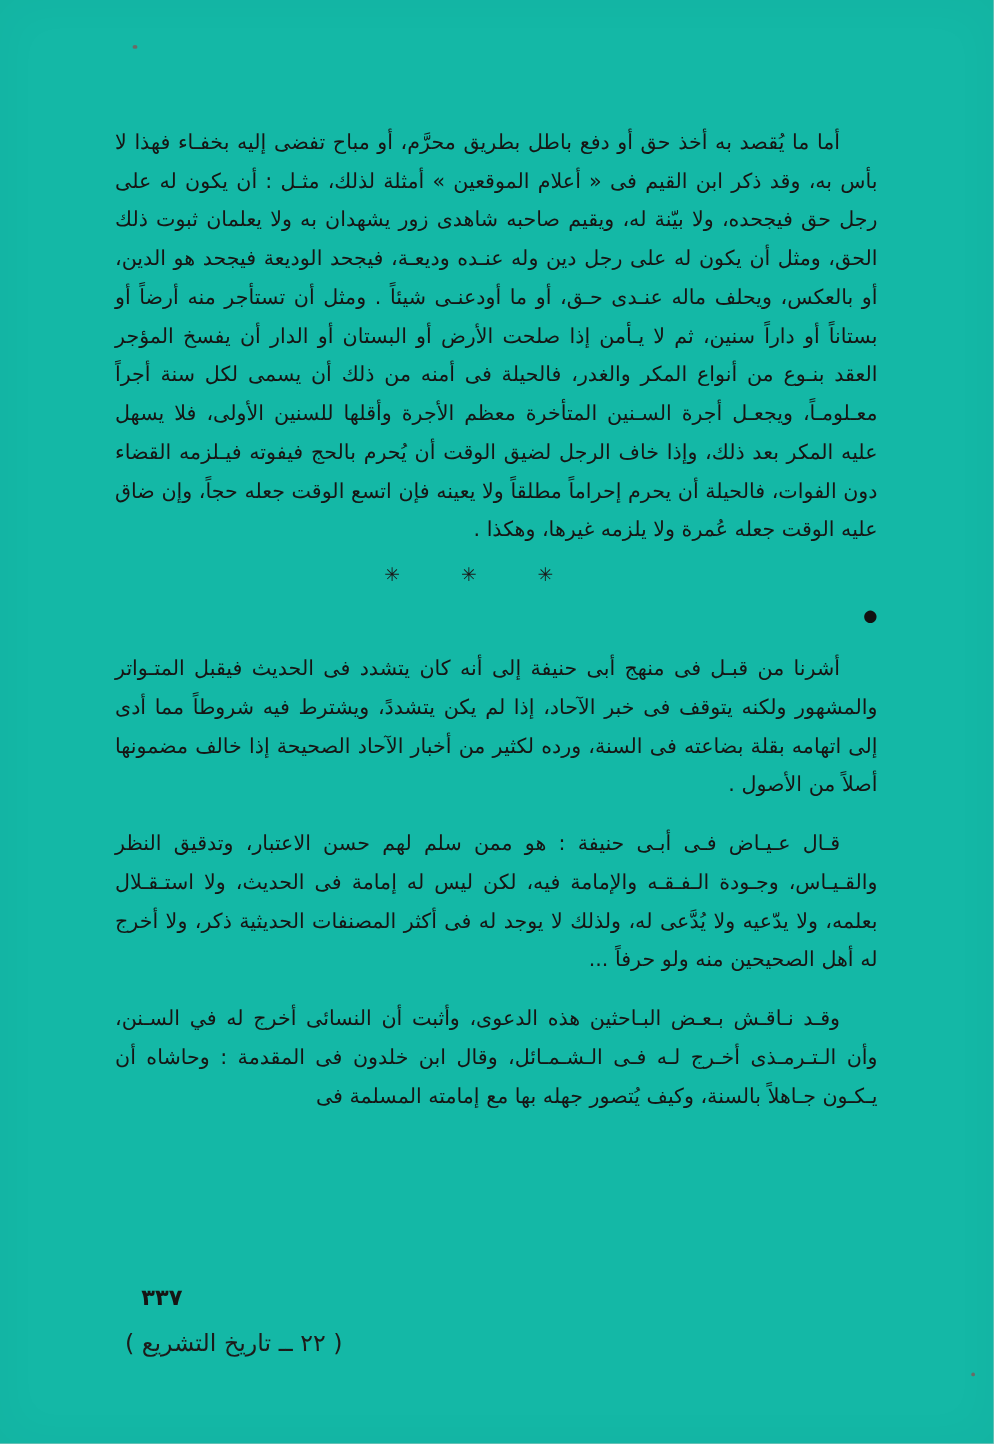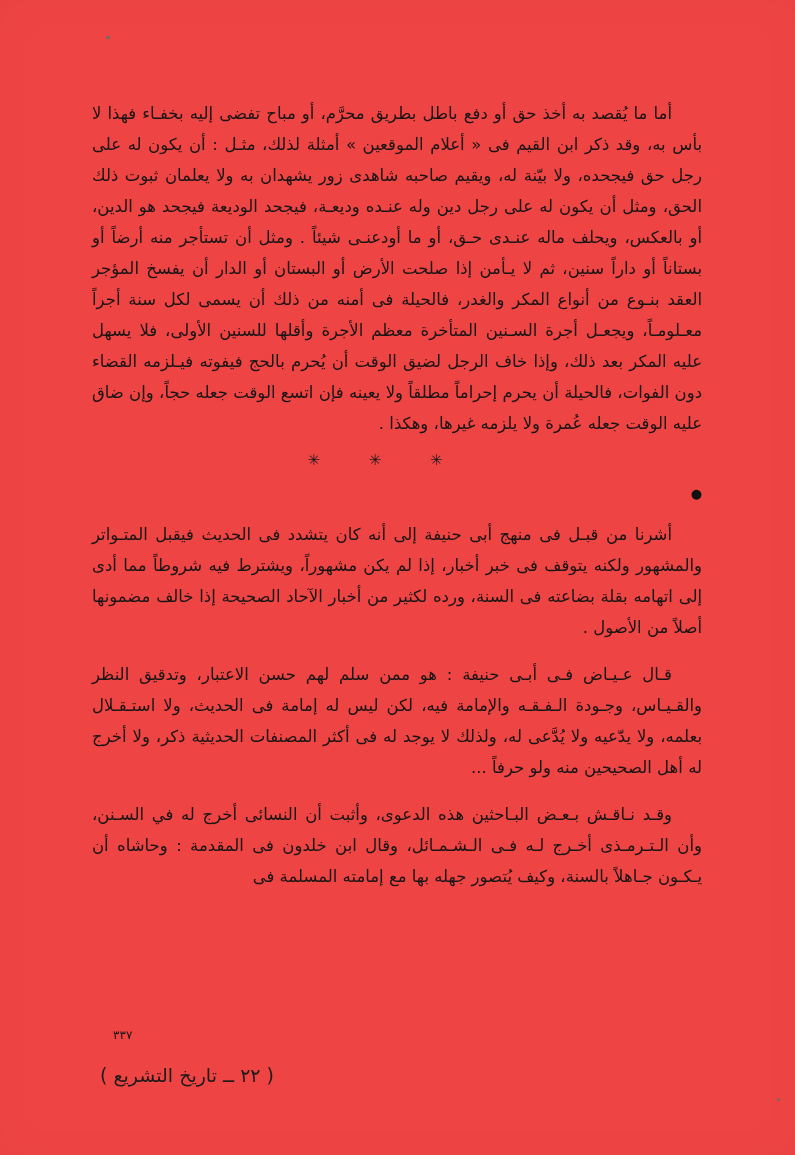--- a/index.html
+++ b/index.html
@@ -5,21 +5,21 @@
   html, body {
     margin: 0;
     padding: 0;
     background: #d8d6d1;
   }
   .page {
     position: relative;
     width: 795px;
     height: 1155px;
     margin: 0 auto;
-    background: #ef4444;
+    background: #14b8a6;
     overflow: hidden;
     box-shadow: inset 0 0 40px rgba(0,0,0,0.03);
   }
   .text-block {
     position: absolute;
     top: 98px;
     right: 93px;
     width: 610px;
     direction: rtl;
     text-align: justify;
@@ -56,22 +56,22 @@
   .heading .bullet {
     font-size: 13px;
     position: relative;
     top: -2px;
   }
   .page-number {
     position: absolute;
     left: 113px;
     top: 1028px;
     font-family: "DejaVu Sans", sans-serif;
-    font-size: 12px;
-    font-weight: normal;
+    font-size: 18px;
+    font-weight: bold;
     color: #161514;
     direction: rtl;
   }
   .imprint {
     position: absolute;
     left: 100px;
     top: 1064px;
     font-family: "DejaVu Sans", sans-serif;
     font-size: 19px;
     color: #1c1b1a;
@@ -96,21 +96,21 @@
   <div class="text-block">
 
     <p class="para">أما ما يُقصد به أخذ حق أو دفع باطل بطريق محرَّم، أو مباح تفضى إليه بخفـاء فهذا لا بأس به، وقد ذكر ابن القيم فى « أعلام الموقعين » أمثلة لذلك، مثـل : أن يكون له على رجل حق فيجحده، ولا بيّنة له، ويقيم صاحبه شاهدى زور يشهدان به ولا يعلمان ثبوت ذلك الحق، ومثل أن يكون له على رجل دين وله عنـده وديعـة، فيجحد الوديعة فيجحد هو الدين، أو بالعكس، ويحلف ماله عنـدى حـق، أو ما أودعنـى شيئاً . ومثل أن تستأجر منه أرضاً أو بستاناً أو داراً سنين، ثم لا يـأمن إذا صلحت الأرض أو البستان أو الدار أن يفسخ المؤجر العقد بنـوع من أنواع المكر والغدر، فالحيلة فى أمنه من ذلك أن يسمى لكل سنة أجراً معـلومـاً، ويجعـل أجرة السـنين المتأخرة معظم الأجرة وأقلها للسنين الأولى، فلا يسهل عليه المكر بعد ذلك، وإذا خاف الرجل لضيق الوقت أن يُحرم بالحج فيفوته فيـلزمه القضاء دون الفوات، فالحيلة أن يحرم إحراماً مطلقاً ولا يعينه فإن اتسع الوقت جعله حجاً، وإن ضاق عليه الوقت جعله عُمرة ولا يلزمه غيرها، وهكذا .</p>
 
     <div class="separator">✳ ✳ ✳</div>
 
     <h2 class="heading">
       <span class="bullet">●</span>
     </h2>
 
-    <p class="para">أشرنا من قبـل فى منهج أبى حنيفة إلى أنه كان يتشدد فى الحديث فيقبل المتـواتر والمشهور ولكنه يتوقف فى خبر أخبار، إذا لم يكن مشهوراً، ويشترط فيه شروطاً مما أدى إلى اتهامه بقلة بضاعته فى السنة، ورده لكثير من أخبار الآحاد الصحيحة إذا خالف مضمونها أصلاً من الأصول .</p>
+    <p class="para">أشرنا من قبـل فى منهج أبى حنيفة إلى أنه كان يتشدد فى الحديث فيقبل المتـواتر والمشهور ولكنه يتوقف فى خبر الآحاد، إذا لم يكن يتشددً، ويشترط فيه شروطاً مما أدى إلى اتهامه بقلة بضاعته فى السنة، ورده لكثير من أخبار الآحاد الصحيحة إذا خالف مضمونها أصلاً من الأصول .</p>
 
     <p class="para">قـال عـيـاض فـى أبـى حنيفة : هو ممن سلم لهم حسن الاعتبار، وتدقيق النظر والقـيـاس، وجـودة الـفـقـه والإمامة فيه، لكن ليس له إمامة فى الحديث، ولا استـقـلال بعلمه، ولا يدّعيه ولا يُدَّعى له، ولذلك لا يوجد له فى أكثر المصنفات الحديثية ذكر، ولا أخرج له أهل الصحيحين منه ولو حرفاً ...</p>
 
     <p class="para">وقـد نـاقـش بـعـض البـاحثين هذه الدعوى، وأثبت أن النسائى أخرج له في السـنن، وأن الـتـرمـذى أخـرج لـه فـى الـشـمـائل، وقال ابن خلدون فى المقدمة : وحاشاه أن يـكـون جـاهلاً بالسنة، وكيف يُتصور جهله بها مع إمامته المسلمة فى</p>
 
   </div>
 
   <div class="page-number">٣٣٧</div>
 
   <div class="imprint">( ٢٢ ــ تاريخ التشريع )</div>

